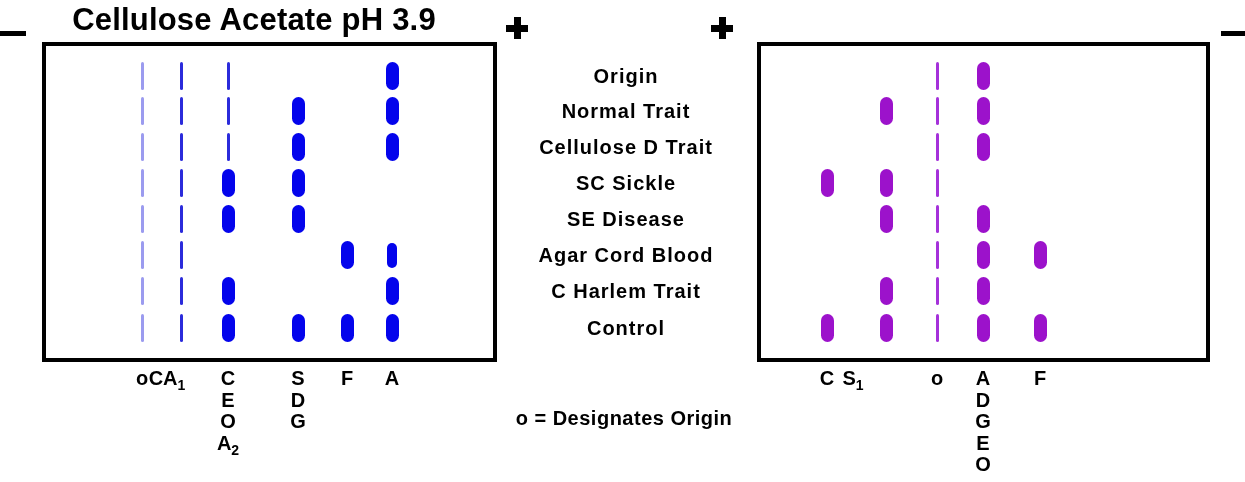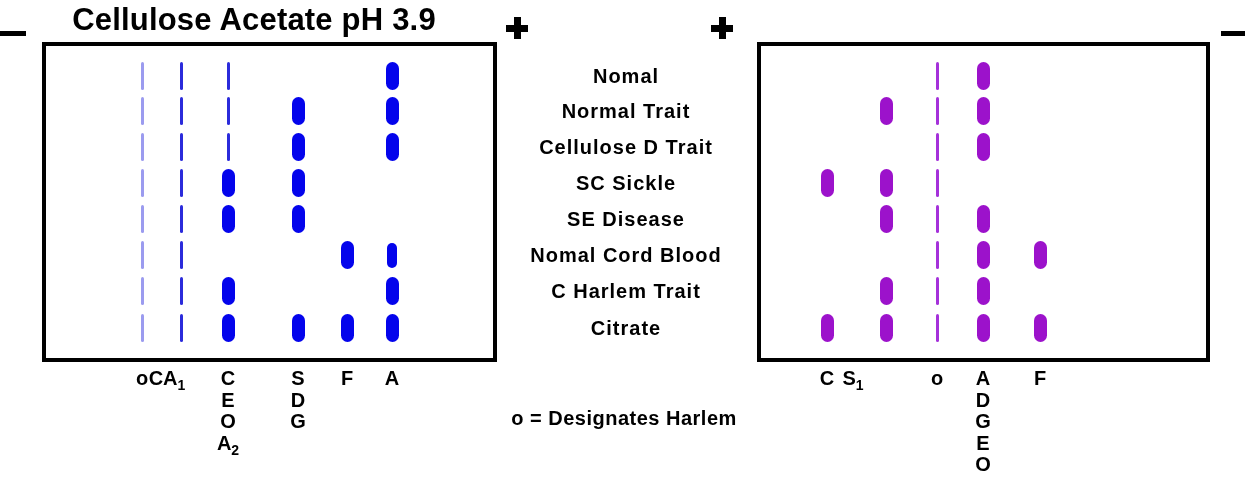--- a/index.html
+++ b/index.html
@@ -175,25 +175,25 @@
         <div>D</div>
         <div>G</div>
         <div>E</div>
         <div>O</div>
       </div>
       <div class="lane-label" style="left: 1005px;">
         <div>F</div>
       </div>
     </div>
   <div id="samples">
-      <div class="sample-label" style="top: 63px;">Nomal</div>
+      <div class="sample-label" style="top: 63px;">Origin</div>
       <div class="sample-label" style="top: 98px;">Normal Trait</div>
       <div class="sample-label" style="top: 134px;">Cellulose D Trait</div>
       <div class="sample-label" style="top: 170px;">SC Sickle</div>
       <div class="sample-label" style="top: 206px;">SE Disease</div>
-      <div class="sample-label" style="top: 242px;">Nomal Cord Blood</div>
+      <div class="sample-label" style="top: 242px;">Agar Cord Blood</div>
       <div class="sample-label" style="top: 278px;">C Harlem Trait</div>
-      <div class="sample-label" style="top: 315px;">Citrate</div>
+      <div class="sample-label" style="top: 315px;">Control</div>
     </div>
 
-  <div class="legend">o = Designates Harlem</div>
+  <div class="legend">o = Designates Origin</div>
 
 </div>
 
 </body></html>

